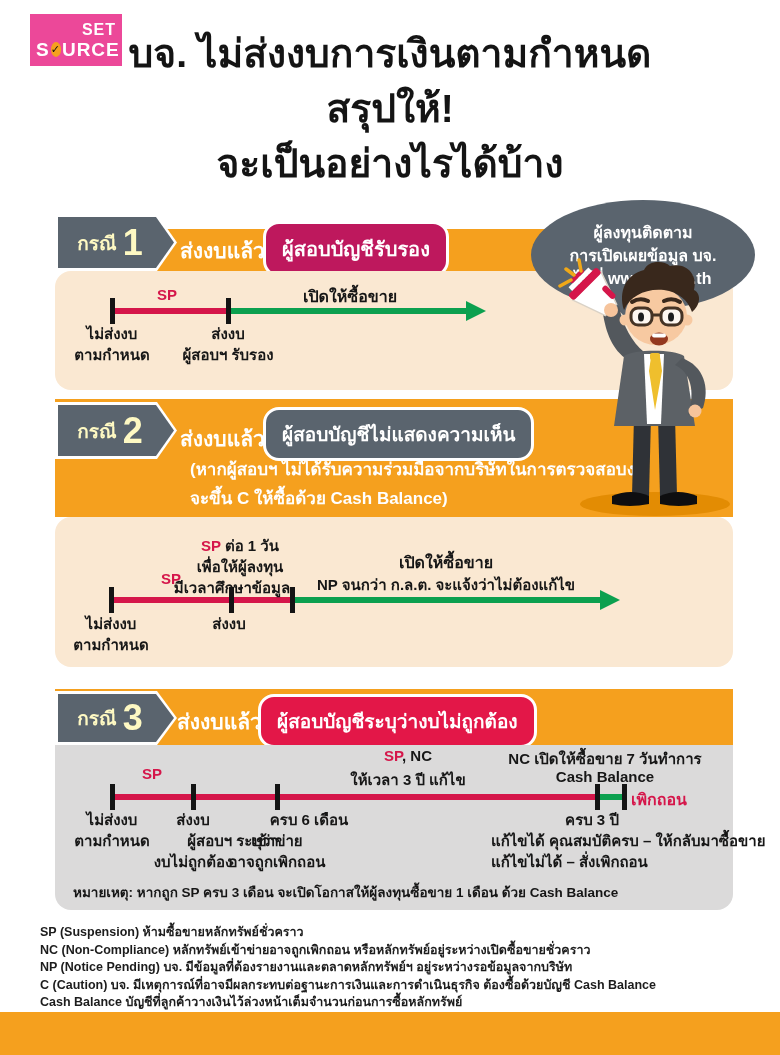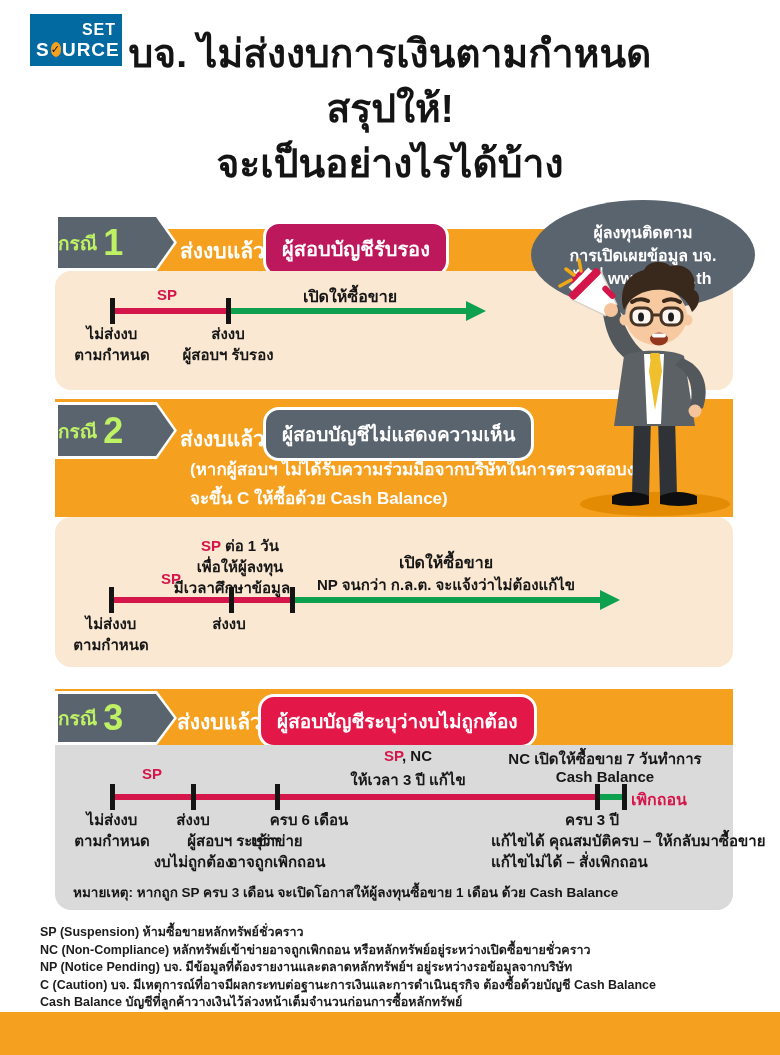--- a/index.html
+++ b/index.html
@@ -1,32 +1,32 @@
 <!DOCTYPE html>
 <html><head>
 <meta charset="utf-8">
 <style>
   html,body{margin:0;padding:0;background:#ffffff;}
   .page{position:relative;width:780px;height:1055px;margin:0 auto;background:#fff;overflow:hidden;
         font-family:"Liberation Sans","DejaVu Sans",sans-serif;color:#161616;}
   
-  .src-logo{position:absolute;left:30px;top:14px;width:92px;height:52px;background:#0369a1;color:#fff;
+  .src-logo{position:absolute;left:30px;top:14px;width:92px;height:52px;background:#ec4899;color:#fff;
             display:flex;flex-direction:column;justify-content:center;padding:2px 6px;box-sizing:border-box;}
   .src-top{font-size:16px;font-weight:800;text-align:right;letter-spacing:1px;line-height:18px;}
   .src-bottom{font-size:19px;font-weight:800;letter-spacing:1px;line-height:21px;display:flex;align-items:center;}
   .o-check{display:inline-block;width:15px;height:15px;border-radius:50%;background:#F5A01E;color:#0e0e0e;
            font-size:11px;line-height:15px;text-align:center;font-weight:900;margin:0 1px;}
   
   .title{position:absolute;top:26px;left:0;width:100%;text-align:center;font-weight:800;color:#141414;
          font-size:39px;line-height:55px;}
   
   .chev{position:absolute;width:122px;height:57px;
         clip-path:polygon(0 0,calc(100% - 20px) 0,100% 50%,calc(100% - 20px) 100%,0 100%);background:#fff;}
   .chev-in{position:absolute;inset:3px;clip-path:polygon(0 0,calc(100% - 18px) 0,100% 50%,calc(100% - 18px) 100%,0 100%);
-        background:#5A646E;color:#bef264;display:flex;align-items:center;gap:6px;padding-right:12px;}
+        background:#5A646E;color:#fef9c3;display:flex;align-items:center;justify-content:center;gap:6px;padding-right:12px;}
   .chev-word{font-size:19px;font-weight:700;}
   .chev-num{font-size:36px;font-weight:800;line-height:36px;}
   .band{position:absolute;background:#F5A01E;}
   .sent{position:absolute;color:#fff;font-weight:800;font-size:21px;white-space:nowrap;}
   .badge{position:absolute;border:3px solid #fff;border-radius:16px;color:#fff;font-weight:800;font-size:20px;
          padding:9px 16px;white-space:nowrap;box-sizing:border-box;}
   .panel{position:absolute;background:#FAE8D2;border-radius:16px;}
   
   .seg{position:absolute;height:6px;}
   .tick{position:absolute;width:5px;height:26px;background:#141414;}

